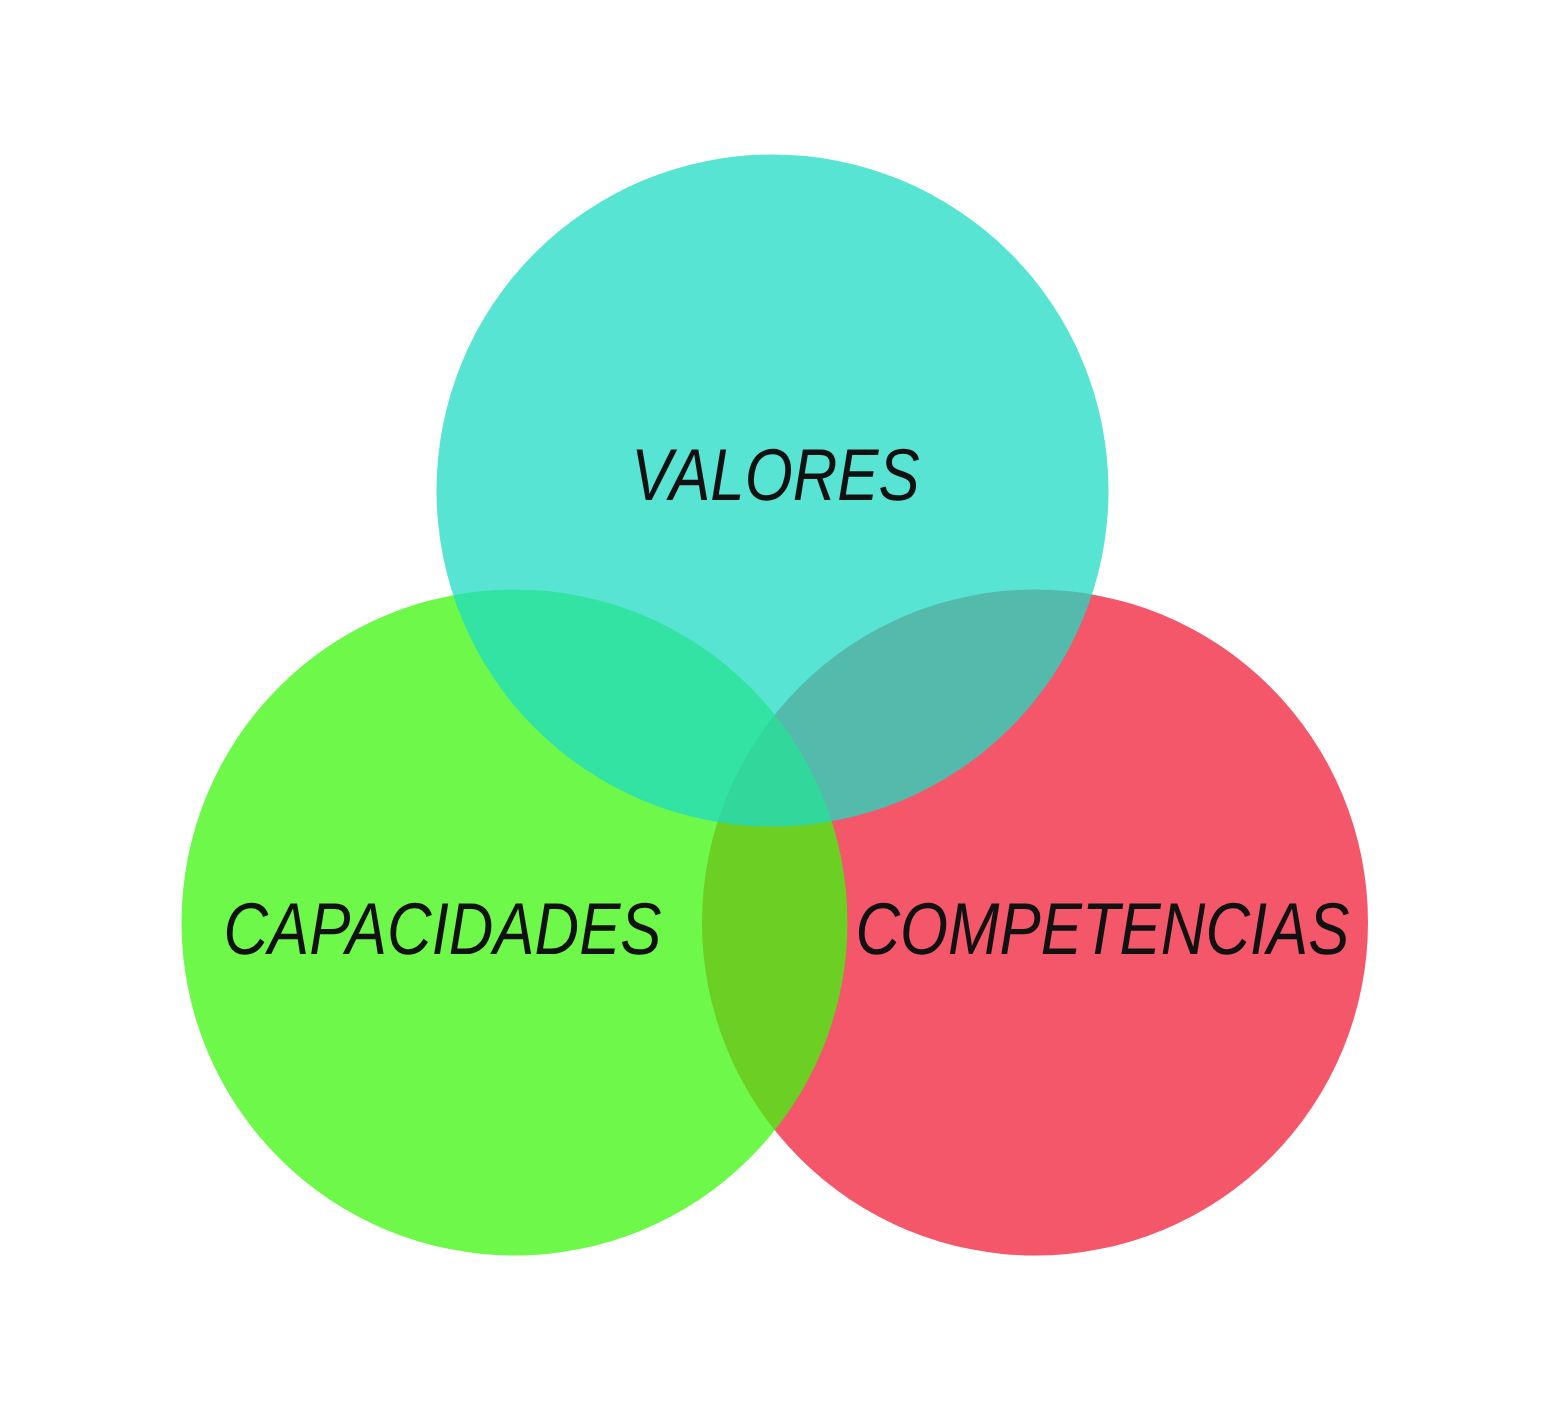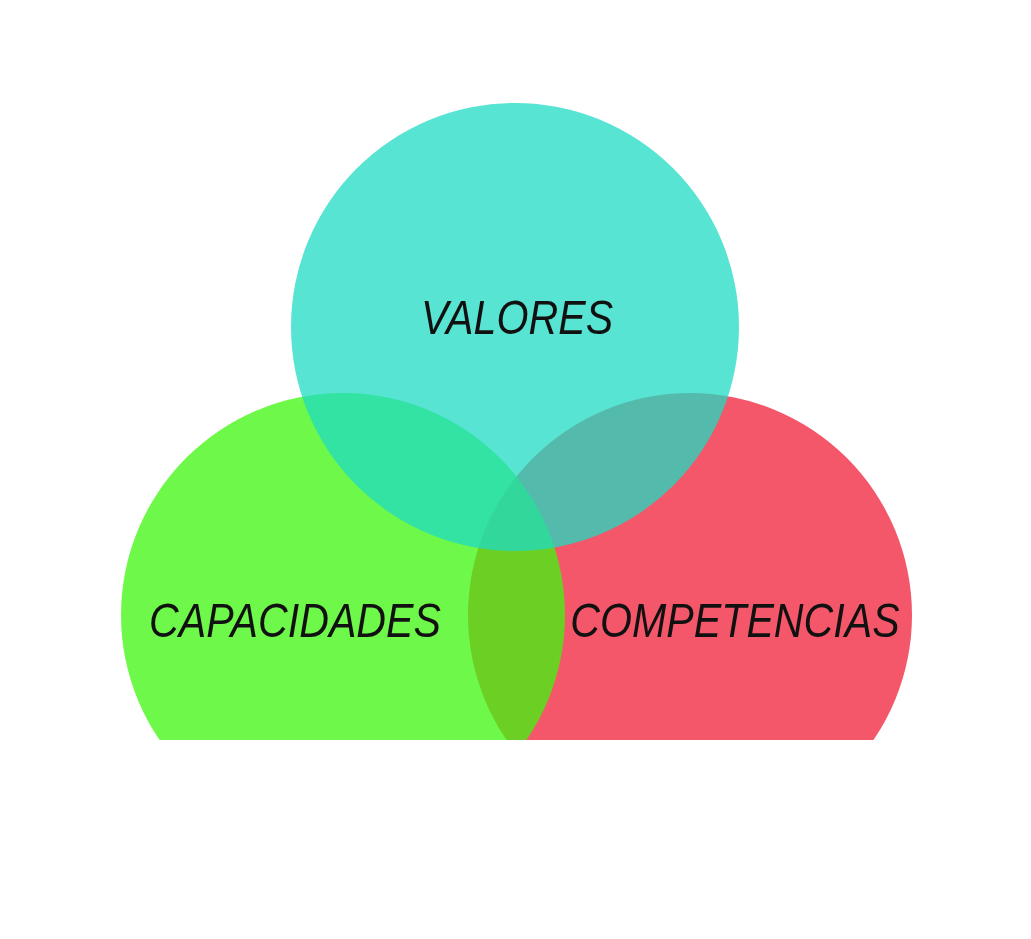--- a/index.html
+++ b/index.html
@@ -3,21 +3,21 @@
 <meta charset="utf-8">
 <style>
   html, body {
     margin: 0;
     padding: 0;
     background: #ffffff;
   }
   .canvas {
     position: relative;
     width: 1031px;
-    height: 740px;
+    height: 939px;
     background: #ffffff;
     overflow: hidden;
     font-family: "Liberation Sans", sans-serif;
   }
   .circle {
     position: absolute;
     border-radius: 50%;
   }
   
   .circle-competencias {

